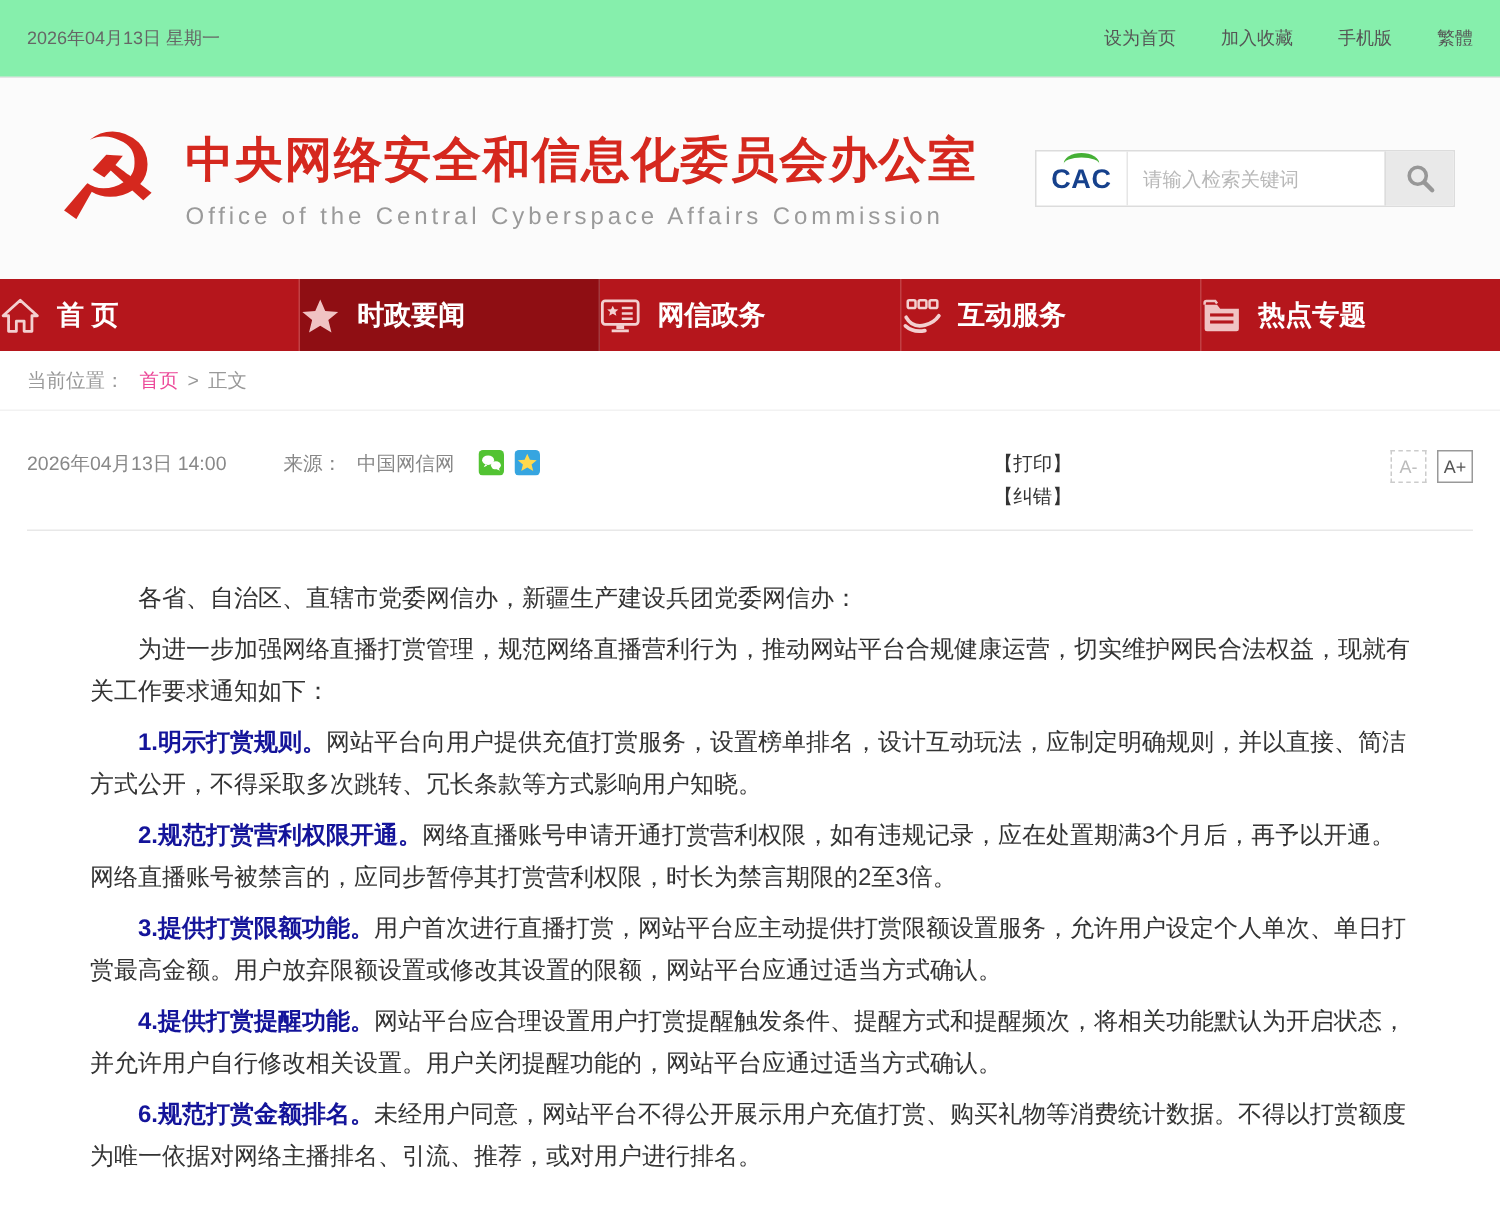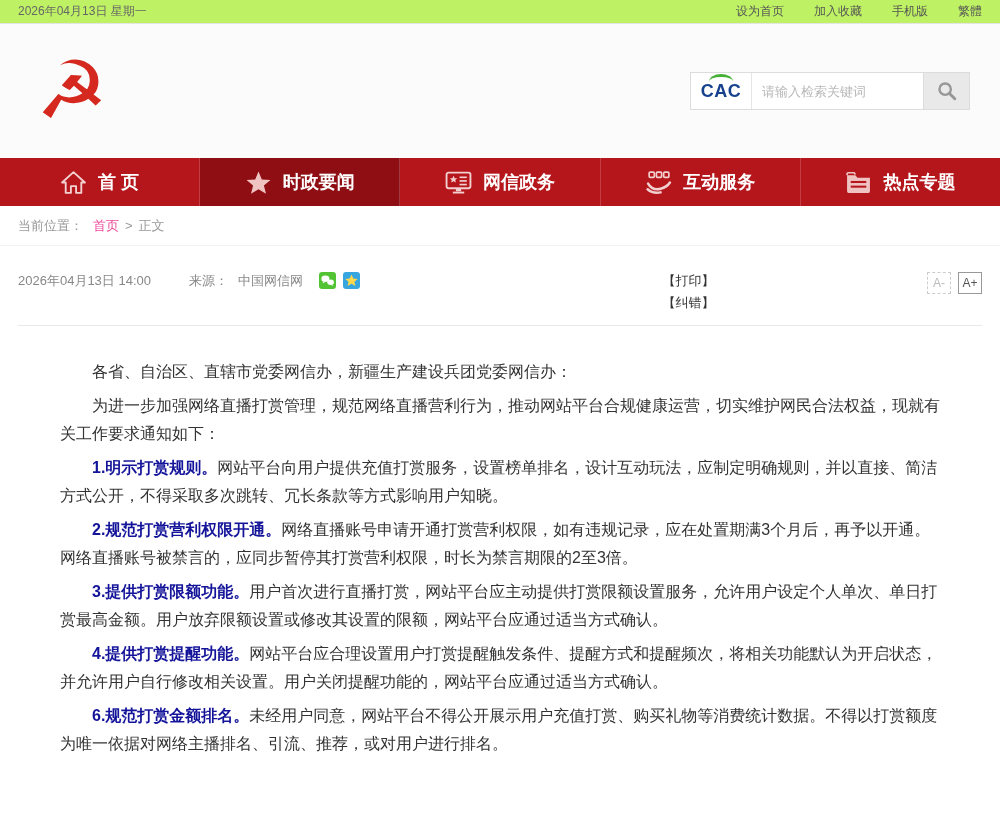--- a/index.html
+++ b/index.html
@@ -1,20 +1,20 @@
 <!DOCTYPE html>
 <html lang="zh"><head>
 <meta charset="utf-8">
 <style>
   * { box-sizing: border-box; margin: 0; padding: 0; }
   html,body { width:1000px; height:818px; overflow:hidden; background:#fff;
     font-family:"Liberation Sans","DejaVu Sans",sans-serif; }
 
   
-  .topbar { height:24px; background:#bef264; border-bottom:1px solid #e4e4e4;
+  .topbar { height:52px; background:#86efac; border-bottom:1px solid #e4e4e4;
     display:flex; align-items:center; padding:0 18px; font-size:12px; color:#666; }
   .topbar-links { margin-left:auto; display:flex; gap:30px; }
   .topbar-links span { cursor:pointer; color:#555; }
 
   
   .masthead { height:134px; background:#fbfbfb; display:flex; align-items:center;
     padding:0 30px 0 36px; position:relative; }
   .logo-block { display:flex; align-items:center; cursor:pointer; }
   .emblem { font-size:80px; line-height:80px; color:#d5281e; margin-right:16px;
     font-family:"DejaVu Sans",sans-serif; }
@@ -33,21 +33,21 @@
   .search-input { flex:1; height:100%; border:none; outline:none;
     border-left:1px solid #e6e6e6; padding:0 10px; font-size:13px; color:#333;
     font-family:inherit; background:transparent; min-width:0; }
   .search-input::placeholder { color:#b8b8b8; }
   .search-btn { flex:0 0 46px; height:100%; background:#e9e9e9;
     border:none; border-left:1px solid #dcdcdc; display:flex; align-items:center;
     justify-content:center; cursor:pointer; }
 
   
   .mainnav { height:48px; background:#b5161c; display:flex; }
-  .nav-item { flex:1; display:flex; align-items:center; justify-content:center;
+  .nav-item { flex:1; display:flex; align-items:center; 
     gap:11px; color:#fff; font-size:18px; font-weight:bold; cursor:pointer;
     border-right:1px solid rgba(255,255,255,.18); text-decoration:none; }
   .nav-item:last-child { border-right:none; }
   .nav-item.active { background:#8f0e13; }
   .nav-icon { width:27px; height:25px; flex:0 0 27px; }
 
   
   .breadcrumb { height:40px; display:flex; align-items:center; padding:0 18px;
     font-size:13px; color:#999; background:#fff; border-bottom:1px solid #f2f2f2; }
   .breadcrumb .crumb-link { color:#ec4899; cursor:pointer; margin:0 6px 0 10px; }
@@ -85,20 +85,24 @@
     <span>设为首页</span>
     <span>加入收藏</span>
     <span>手机版</span>
     <span>繁體</span>
   </div>
 </div>
 
 <div class="masthead">
   <div class="logo-block">
     <span class="emblem">☭</span>
+    <div>
+      <div class="site-title">中央网络安全和信息化委员会办公室</div>
+      <div class="site-subtitle">Office of the Central Cyberspace Affairs Commission</div>
+    </div>
   </div>
   <div class="searchbox">
     <span class="cac-logo">CAC</span>
     <input class="search-input" placeholder="请输入检索关键词" style="">
     <button class="search-btn">
       <svg width="22" height="22" viewBox="0 0 24 24">
         <circle cx="10" cy="10" r="6.2" fill="none" stroke="#979797" stroke-width="2.6"></circle>
         <line x1="15" y1="15" x2="20.5" y2="20.5" stroke="#979797" stroke-width="3.2" stroke-linecap="round"></line>
       </svg>
     </button>

